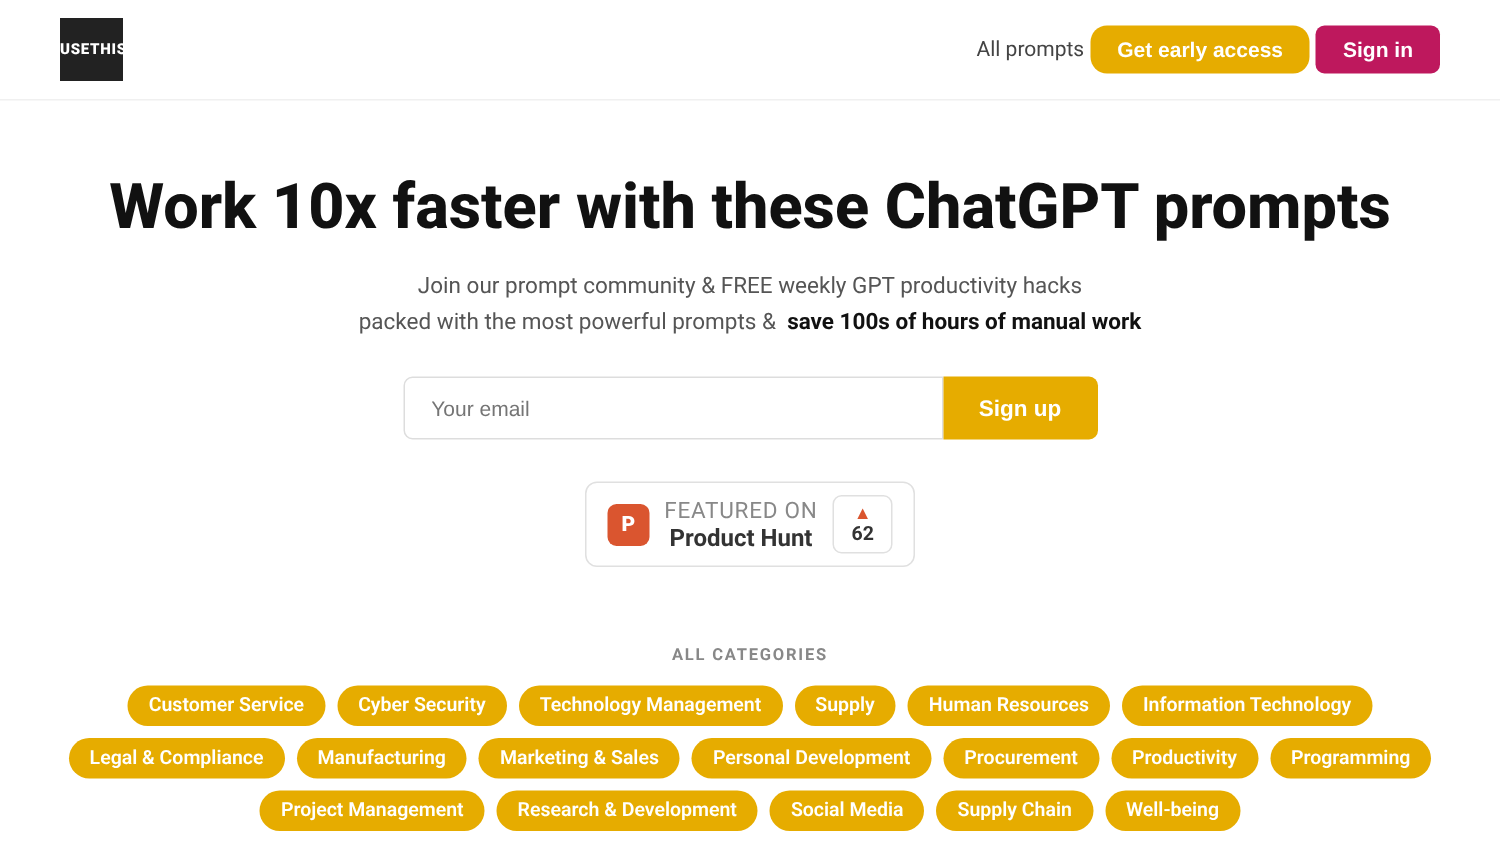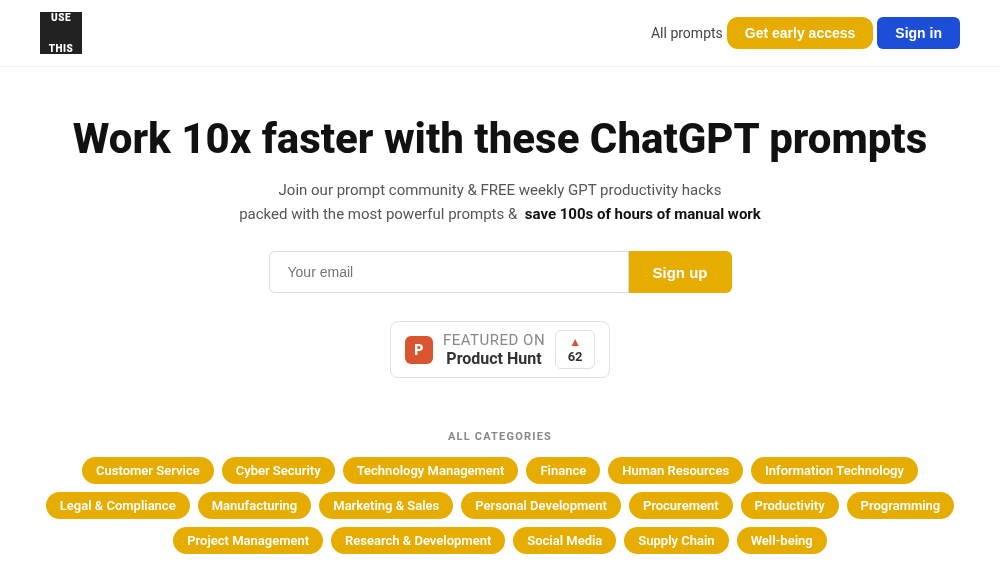--- a/index.html
+++ b/index.html
@@ -21,23 +21,23 @@
       border-bottom: 1px solid #f0f0f0;
     }
     .logo-box {
       width: 42px;
       height: 42px;
       background: #222;
       color: #fff;
       font-size: 8px;
       font-weight: 900;
       display: flex;
-      flex-direction: column;
-      align-items: center;
-      justify-content: space-between;
+      flex-direction: row;
+      align-items: center;
+      justify-content: flex-start;
       line-height: 1.2;
       letter-spacing: 0.5px;
     }
     .logo-box span { font-size: 10px; font-weight: 900; line-height: 1.1; }
     .nav-right { display: flex; align-items: center; gap: 4px; }
     .nav-link {
       font-size: 14px;
       color: #444;
       cursor: pointer;
       text-decoration: none;
@@ -46,21 +46,21 @@
       background: #e6ac00;
       color: #fff;
       border: none;
       border-radius: 11px;
       padding: 8px 18px;
       font-size: 14px;
       font-weight: 600;
       cursor: pointer;
     }
     .btn-signin {
-      background: #1d4ed8;
+      background: #be185d;
       color: #fff;
       border: none;
       border-radius: 6px;
       padding: 8px 18px;
       font-size: 14px;
       font-weight: 600;
       cursor: pointer;
     }
 
     
@@ -241,21 +241,21 @@
     </div>
   </div>
 </section>
 
 <section class="categories-section">
   <div class="categories-label">ALL CATEGORIES</div>
   <div class="tags" id="tags-container">
   <span class="tag">Customer Service</span>
       <span class="tag">Cyber Security</span>
       <span class="tag">Technology Management</span>
-      <span class="tag">Finance</span>
+      <span class="tag">Supply</span>
       <span class="tag">Human Resources</span>
       <span class="tag">Information Technology</span>
       <span class="tag">Legal &amp; Compliance</span>
       <span class="tag">Manufacturing</span>
       <span class="tag">Marketing &amp; Sales</span>
       <span class="tag">Personal Development</span>
       <span class="tag">Procurement</span>
       <span class="tag">Productivity</span>
       <span class="tag">Programming</span>
       <span class="tag">Project Management</span>

